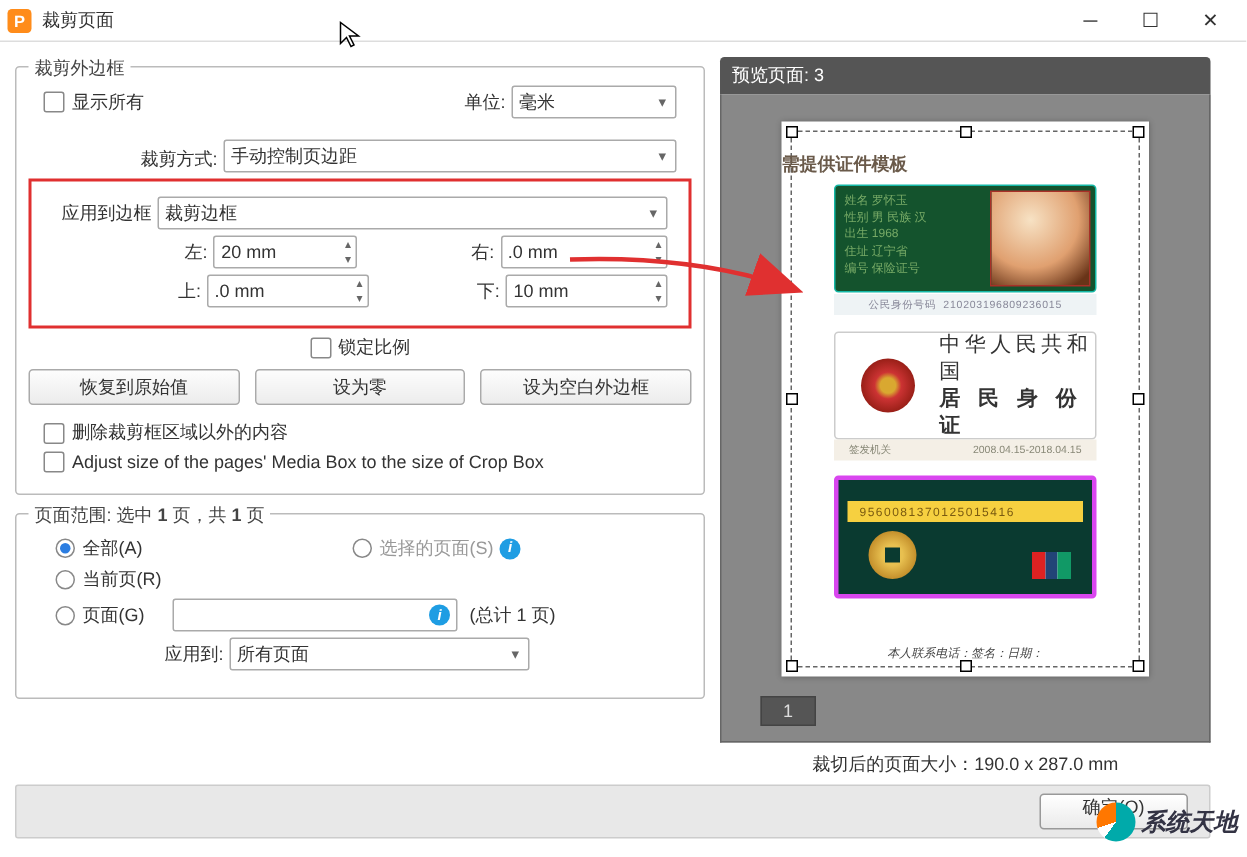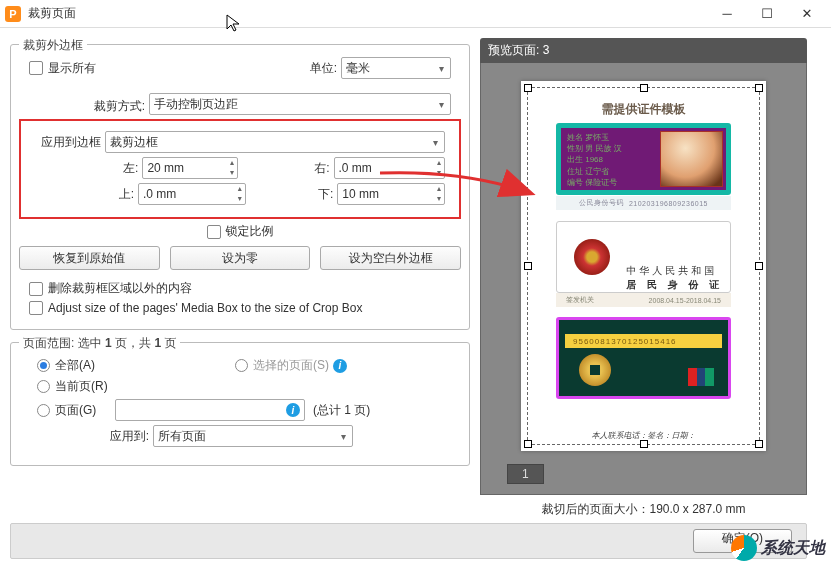--- a/index.html
+++ b/index.html
@@ -28,30 +28,30 @@
   .radio.checked::after { content:""; width:7px; height:7px; background:#2b7de1; border-radius:50%; }
   .info-icon { width:14px; height:14px; border-radius:50%; background:#1e9de3; color:#fff; font-size:10px; display:inline-flex; align-items:center; justify-content:center; margin-left:4px; font-style: italic; font-weight:bold;}
   .range-bold { font-weight:bold; }
   .textfield { flex:1; height:22px; border:1px solid #aaa; border-radius:2px; background:#fff; padding:0 4px; display:flex; align-items:center; position:relative;}
   .right-panel { flex:1; display:flex; flex-direction:column; }
   .preview-header { background:#555; color:#fff; padding:4px 8px; border-radius:3px 3px 0 0; }
   .preview-area { flex:1; background:#888; padding:18px 26px 10px 26px; display:flex; flex-direction:column; align-items:center; border:1px solid #666; border-top:none; position:relative;}
   .page { width:245px; height:370px; background:#fff; position:relative; margin-bottom:auto; box-shadow: 0 0 4px rgba(0,0,0,0.3);}
   .crop-frame { position:absolute; left:6px; top:6px; right:6px; bottom:6px; border:1px dashed #666; }
   .handle { width:8px; height:8px; background:#fff; border:1px solid #000; position:absolute; }
-  .page-title { position:absolute; top:20px; width:100%; text-align:center; color:#6a5a4a; font-weight:bold; }
+  .page-title { position:absolute; top:20px; width:100%; text-align:left; color:#6a5a4a; font-weight:bold; }
   .card { position:absolute; left:35px; right:35px; height:72px; border-radius:3px; display:flex; }
-  .card1 { top:42px; background:#701a75; border:5px solid #14b8a6; }
+  .card1 { top:42px; background:#14532d; border:1px solid #14b8a6; }
   .card1 .info { width:58%; padding:4px 6px; font-size:8px; color:#7a6; line-height:1.4;}
   .card1 .photo { flex:1; background: radial-gradient(circle at 40% 30%, #f7e2c4 0%, #e0a070 55%, #693418 90%); margin:3px; border:1.5px solid #a83028; }
   .card1-strip { position:absolute; left:35px; right:35px; top:115px; height:14px; background:#eef3f5; font-size:7px; color:#889; display:flex; align-items:center; justify-content:center; letter-spacing:0.5px;}
   .card2 { top:140px; background:#fff; border:1px solid #ccc; flex-direction:row; }
   .card2 .emblem { width:40%; display:flex; align-items:center; justify-content:center;}
   .star { width:36px; height:36px; background: radial-gradient(circle,#d9a830 20%, #c33 35%, #8b1a10 80%); border-radius:50%; position:relative;}
-  .card2 .txt { flex:1; display:flex; flex-direction:column; justify-content:flex-end; font-size:10px; color:#333; letter-spacing:3px;}
+  .card2 .txt { flex:1; display:flex; flex-direction:column; justify-content:center; font-size:14px; color:#333; letter-spacing:3px;}
   .card2 .txt div:nth-child(2) { font-weight:bold; letter-spacing:4px;}
   .card2-strip { position:absolute; left:35px; right:35px; top:212px; height:14px; background:#f4efe6; font-size:7px; color:#887; display:flex; align-items:center; justify-content:space-between; padding:0 10px;}
   .card3 { top:236px; height:82px; background:#0a3a30; border:3px solid #d946ef; }
   .card3 .strip { position:absolute; top:14px; left:6px; right:6px; height:14px; background:#f6d040; font-size:8px; color:#7a5a10; display:flex; align-items:center; padding-left:8px; letter-spacing:1px;}
   .coin { position:absolute; left:20px; bottom:10px; width:32px; height:32px; border-radius:50%; background:radial-gradient(circle,#e8c050 30%,#c4902c 70%); }
   .coin::after { content:""; position:absolute; left:11px; top:11px; width:10px; height:10px; background:#0a3a30; }
   .uplogo { position:absolute; right:14px; bottom:10px; width:26px; height:18px; background:#fff; border-radius:2px; display:flex; }
   .uplogo div:nth-child(1){flex:1; background:#d22; }
   .uplogo div:nth-child(2){flex:1; background:#247; }
   .uplogo div:nth-child(3){flex:1; background:#196; }

